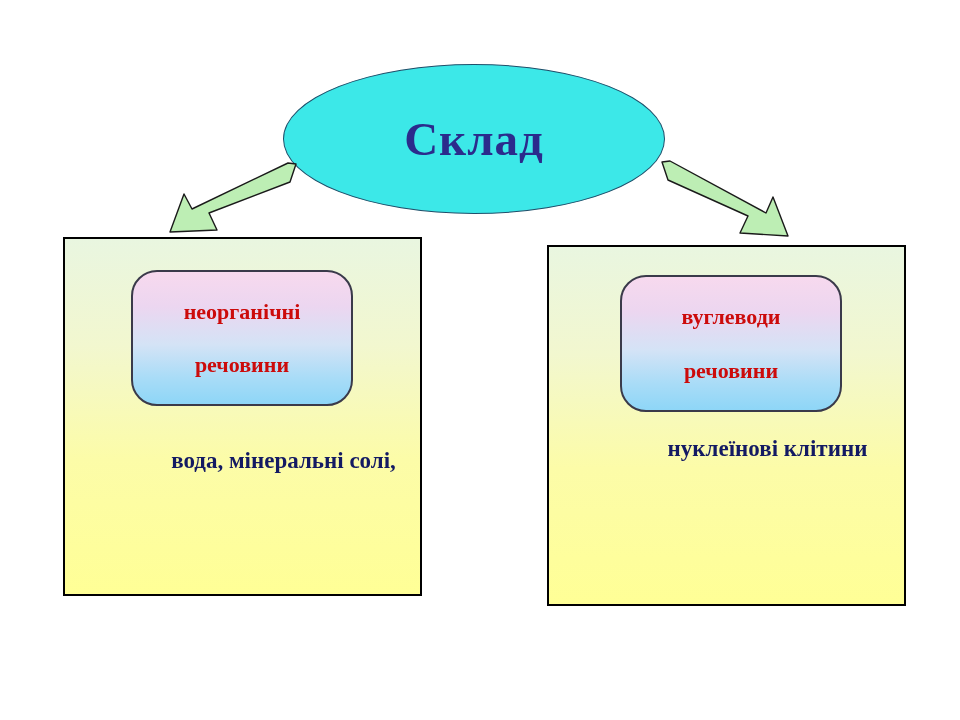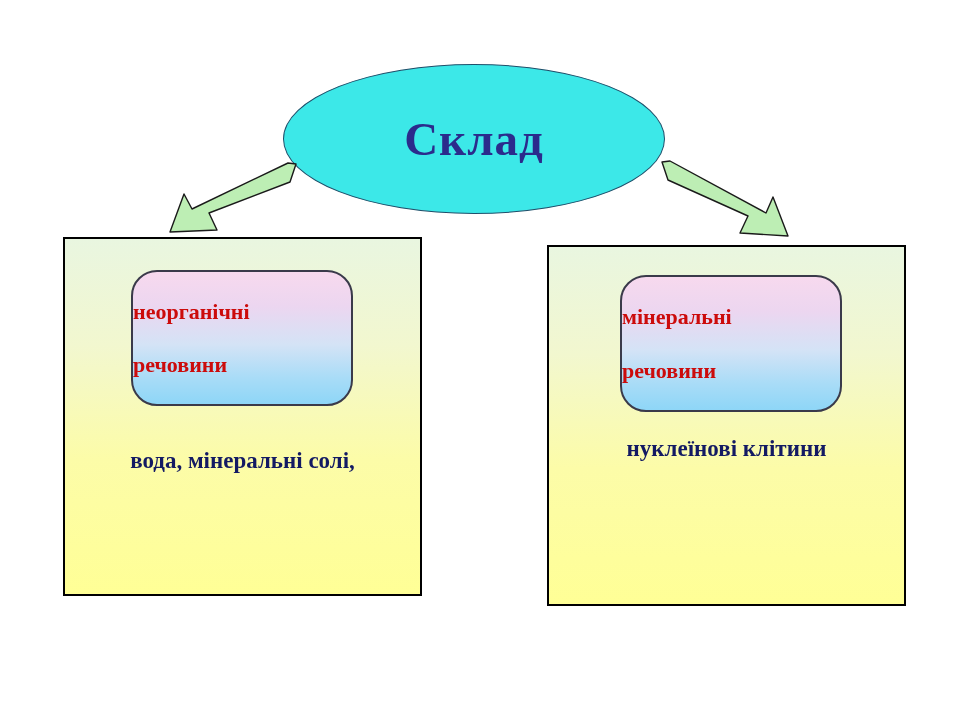--- a/index.html
+++ b/index.html
@@ -70,21 +70,21 @@
 
   
   .inner-card {
     position: absolute;
     box-sizing: border-box;
     border: 2px solid #3a3a4a;
     border-radius: 26px;
     background: linear-gradient(to bottom, #f7d9ee 0%, #ecd6f0 26%, #d4e3f6 55%, #a9dcf7 80%, #8ed6f7 100%);
     display: flex;
     flex-direction: column;
-    align-items: flex-start;
+    align-items: center;
     justify-content: center;
   }
   #card-inorganic { left: 66px;  top: 31px; width: 222px; height: 136px; }
   #card-organic   { left: 71px;  top: 28px; width: 222px; height: 137px; }
 
   .card-line {
     color: #cc0b0b;
     font-family: "Liberation Serif", "DejaVu Serif", serif;
     font-weight: 700;
     font-size: 22px;
@@ -98,20 +98,21 @@
   .body-text {
     position: absolute;
     left: 0;
     width: 100%;
     text-align: center;
     color: #131a63;
     font-family: "Liberation Serif", "DejaVu Serif", serif;
     font-weight: 700;
     font-size: 23px;
     line-height: 1;
+    padding-left: 41px;
   }
   #text-inorganic { top: 210px; }
   #text-organic   { top: 190px; }
 
   .body-line { display: block; white-space: nowrap; margin-bottom: 33px; }
   .body-line:last-child { margin-bottom: 0; }
 </style>
 </head>
 <body>
 
@@ -138,21 +139,21 @@
       <span class="card-line first">неорганічні</span>
       <span class="card-line">речовини</span>
     </div>
     <div id="text-inorganic" class="body-text">
       <span class="body-line">вода, мінеральні солі,</span>
     </div>
   </div>
 
   <div id="box-organic" class="group-box">
     <div id="card-organic" class="inner-card">
-      <span class="card-line first">мінеральні</span>
+      <span class="card-line first">вуглеводи</span>
       <span class="card-line">речовини</span>
     </div>
     <div id="text-organic" class="body-text">
       <span class="body-line">нуклеїнові клітини</span>
     </div>
   </div>
 
 </div>
 
 </body></html>

